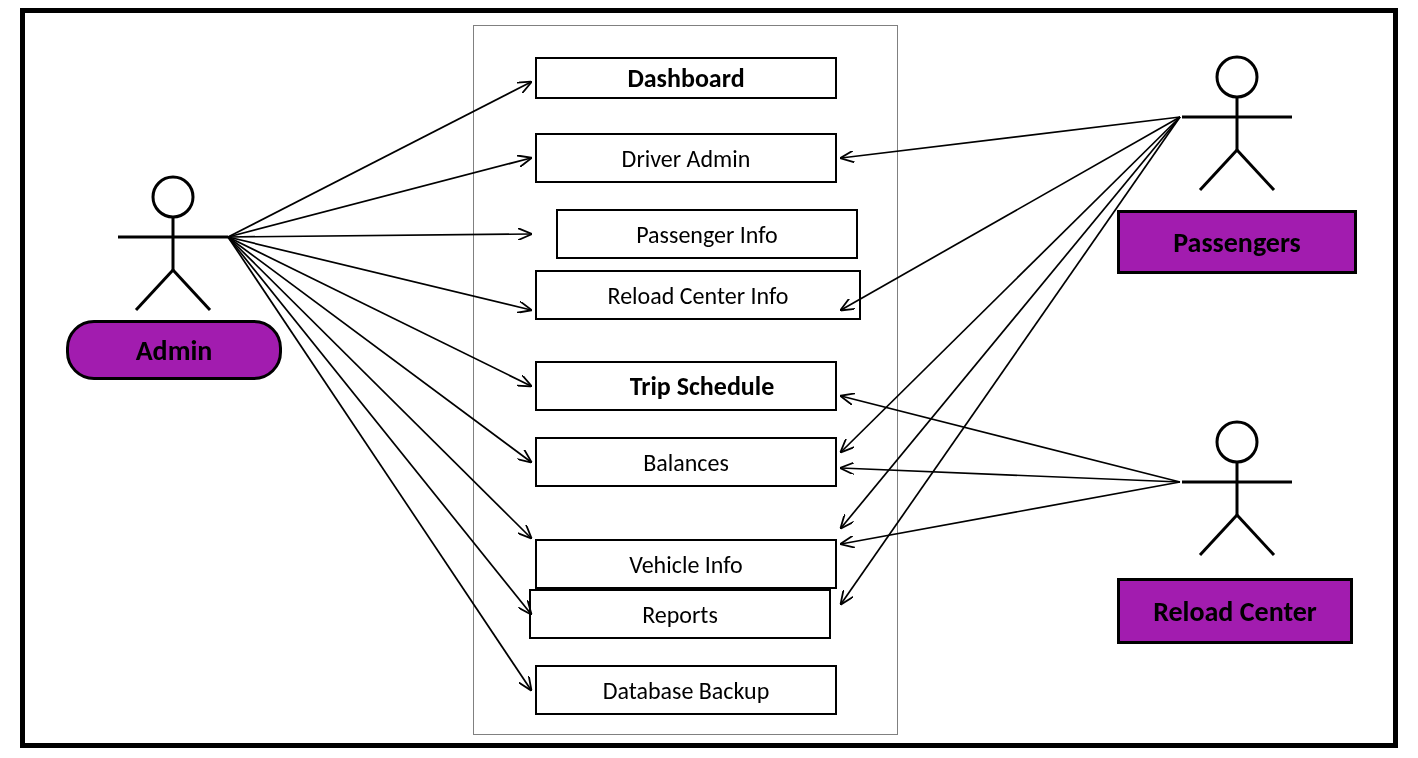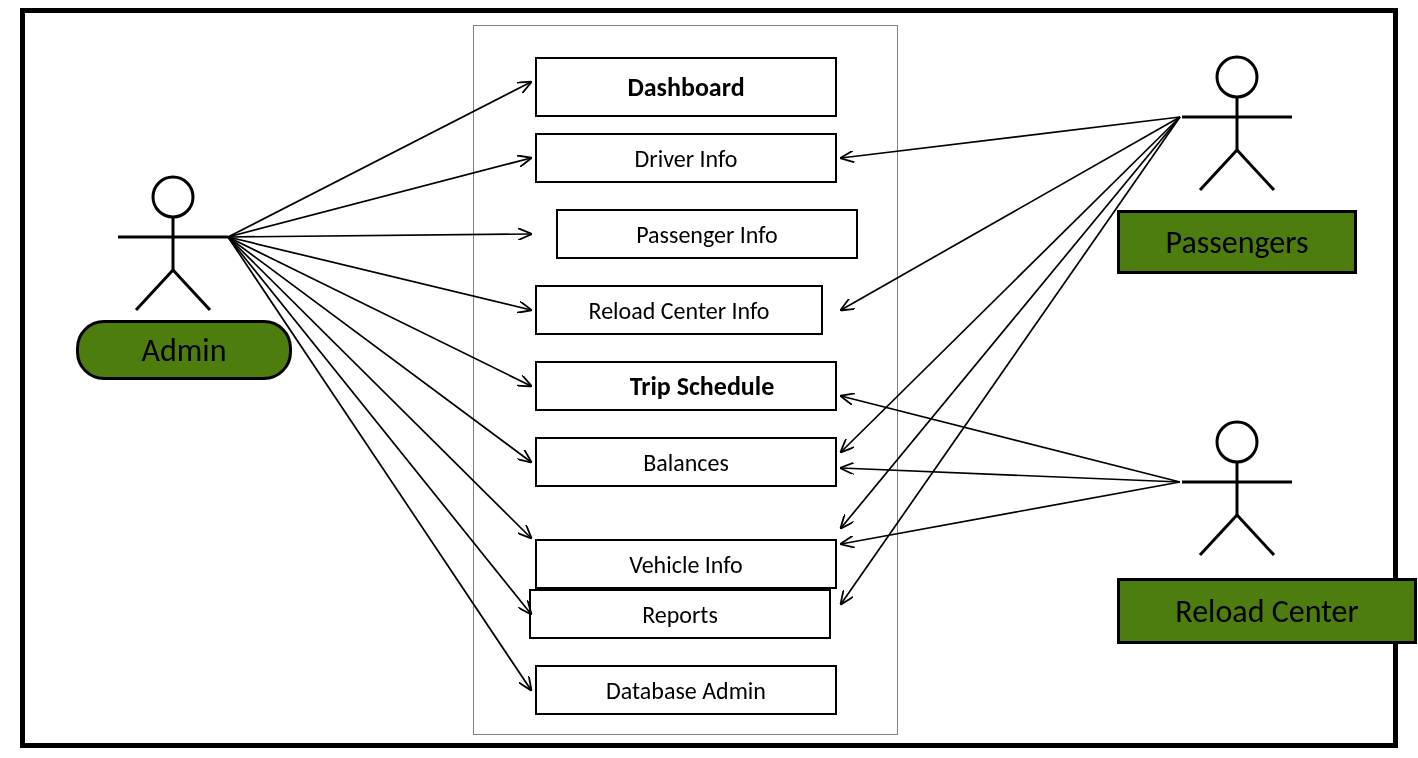--- a/index.html
+++ b/index.html
@@ -38,69 +38,70 @@
     align-items: center;
     justify-content: center;
     font-size: 24px;
     color: #000;
   }
   .usecase.bold { font-weight: 600; font-size: 26px; }
   .actor-label {
     position: absolute;
     border: 3px solid #000;
     box-sizing: border-box;
-    background: #4d7c0f;
+    background: #a21caf;
     display: flex;
     align-items: center;
     justify-content: center;
-    font-size: 32px;
+    font-size: 28px;
     color: #000;
+    font-weight: bold;
   }
   svg.arrows {
     position: absolute;
     left: 0; top: 0;
     width: 1418px; height: 758px;
     pointer-events: none;
   }
   svg.actor {
     position: absolute;
     pointer-events: none;
   }
 </style>
 </head>
 <body>
 
 <div id="stage">
   <div class="outer-frame"></div>
 
   <div class="center-panel" style="left:473px; top:25px; width:425px; height:710px;"></div>
 
-  <div class="usecase bold" style="left:535px; top:57px;  width:302px; height:60px;">Dashboard</div>
+  <div class="usecase bold" style="left:535px; top:57px;  width:302px; height:42px;">Dashboard</div>
 
-  <div class="usecase" style="left:535px; top:133px; width:302px; height:50px;">Driver Info</div>
+  <div class="usecase" style="left:535px; top:133px; width:302px; height:50px;">Driver Admin</div>
 
   <div class="usecase" style="left:535px; top:209px; width:302px; height:50px;margin-left:21px;">Passenger Info</div>
 
-  <div class="usecase" style="left:535px; top:285px; width:288px; height:50px;">Reload Center Info</div>
+  <div class="usecase" style="left:535px; top:270px; width:326px; height:50px;">Reload Center Info</div>
 
   <div class="usecase bold" style="left:535px; top:361px; width:302px; height:50px;padding-left:32px;">Trip Schedule</div>
 
   <div class="usecase" style="left:535px; top:437px; width:302px; height:50px;">Balances</div>
 
   <div class="usecase" style="left:535px; top:513px; width:302px; height:50px;margin-top:26px;">Vehicle Info</div>
 
   <div class="usecase" style="left:529px; top:589px; width:302px; height:50px;">Reports</div>
 
-  <div class="usecase" style="left:535px; top:665px; width:302px; height:50px;">Database Admin</div>
+  <div class="usecase" style="left:535px; top:665px; width:302px; height:50px;">Database Backup</div>
 
-  <div class="actor-label" style="left:76px;  top:320px; width:216px; height:60px;border-radius:28px;">Admin</div>
+  <div class="actor-label" style="left:66px;  top:320px; width:216px; height:60px;border-radius:28px;">Admin</div>
 
   <div class="actor-label" style="left:1117px; top:210px; width:240px; height:64px;">Passengers</div>
 
-  <div class="actor-label" style="left:1117px; top:578px; width:300px; height:66px;text-align:right;">Reload Center</div>
+  <div class="actor-label" style="left:1117px; top:578px; width:236px; height:66px;text-align:right;">Reload Center</div>
 
   <svg class="actor" style="left:108px; top:175px;" width="130" height="140" viewBox="0 0 130 140">
     <circle cx="65" cy="22" r="20" fill="none" stroke="#000" stroke-width="3"></circle>
     <line x1="65" y1="42" x2="65" y2="95" stroke="#000" stroke-width="3"></line>
     <line x1="10" y1="62" x2="120" y2="62" stroke="#000" stroke-width="3"></line>
     <line x1="65" y1="95" x2="28" y2="135" stroke="#000" stroke-width="3"></line>
     <line x1="65" y1="95" x2="102" y2="135" stroke="#000" stroke-width="3"></line>
   </svg>
 
   <svg class="actor" style="left:1172px; top:55px;" width="130" height="140" viewBox="0 0 130 140">

